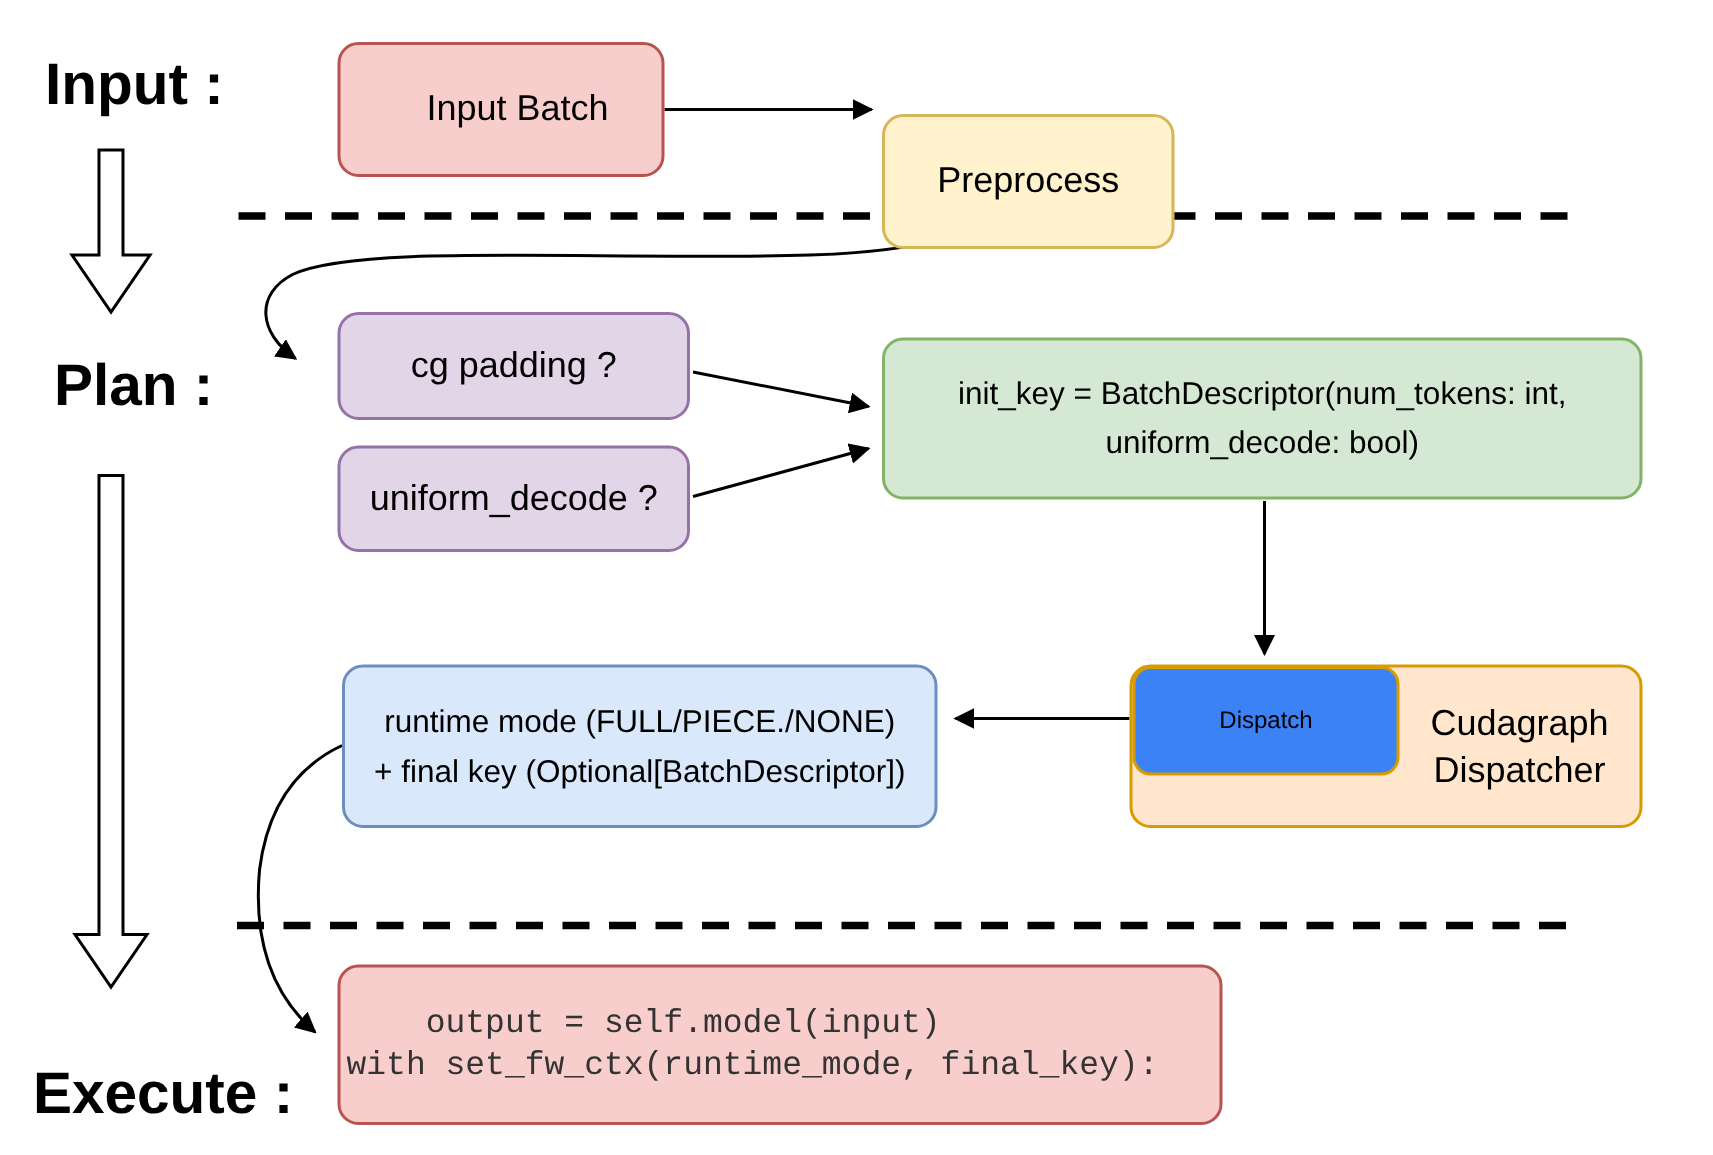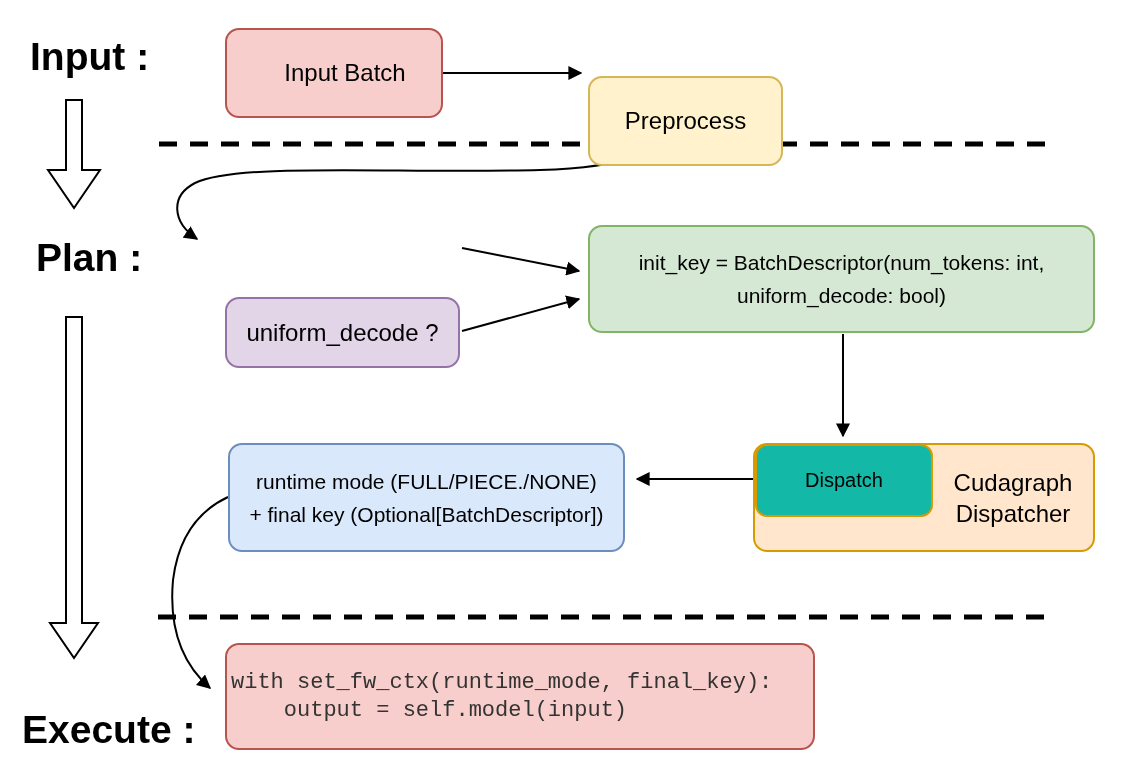--- a/index.html
+++ b/index.html
@@ -37,21 +37,21 @@
     color: #000000;
     line-height: 1.25;
   }
   .node-input-batch  { left:225px; top:28px;  width:218px; height:90px;  background:#f8cecc; border-color:#b85450; font-size:24px;padding-left:22px; }
   .node-preprocess   { left:588px; top:28px;  width:195px; height:90px;  background:#fff2cc; border-color:#d6b656; font-size:24px;margin-top:48px; }
   .node-cg-padding   { left:225px; top:208px; width:235px; height:72px;  background:#e1d5e7; border-color:#9673a6; font-size:24px; }
   .node-uniform      { left:225px; top:297px; width:235px; height:71px;  background:#e1d5e7; border-color:#9673a6; font-size:24px; }
   .node-init-key     { left:588px; top:225px; width:507px; height:108px; background:#d5e8d4; border-color:#82b366; font-size:21px; line-height:33px; }
   .node-runtime      { left:228px; top:443px; width:397px; height:109px; background:#dae8fc; border-color:#6c8ebf; font-size:21px; line-height:33px; }
   .node-cuda-outer   { left:753px; top:443px; width:342px; height:109px; background:#ffe6cc; border-color:#d79b00; }
-  .node-dispatch     { left:755px; top:444px; width:178px; height:73px;  background:#14b8a6; border-color:#d79b00; font-size:20px; border-radius:12px; }
+  .node-dispatch     { left:755px; top:444px; width:178px; height:73px;  background:#3b82f6; border-color:#d79b00; font-size:16px; border-radius:12px; }
   .cuda-label {
     position: absolute;
     left: 933px; top: 443px; width: 160px; height: 109px;
     display: flex; align-items: center; justify-content: center;
     text-align: center;
     font-size: 24px; line-height: 31px; color: #000000;
   }
   .node-code {
     left:225px; top:643px; width:590px; height:107px;
     background:#f8cecc; border-color:#b85450;
@@ -97,20 +97,23 @@
   <div class="section-label" style="left:22px; top:708px;">Execute :</div>
 
   <div class="node node-input-batch">
     <span>Input Batch</span>
   </div>
 
   <div class="node node-preprocess">
     <span>Preprocess</span>
   </div>
 
+  <div class="node node-cg-padding">
+    <span>cg padding ?</span>
+  </div>
 
   <div class="node node-init-key">
     <div>init_key = BatchDescriptor(num_tokens: int,</div>
     <div>uniform_decode: bool)</div>
   </div>
 
   <div class="node node-uniform">
     <span>uniform_decode ?</span>
   </div>
 
@@ -119,17 +122,17 @@
     <div>+ final key (Optional[BatchDescriptor])</div>
   </div>
 
   <div class="node node-cuda-outer"></div>
   <div class="node node-dispatch">
     <span>Dispatch</span>
   </div>
   <div class="cuda-label">Cudagraph Dispatcher</div>
 
   <div class="node node-code">
+    <div class="code-line">    output = self.model(input)</div>
     <div class="code-line">with set_fw_ctx(runtime_mode, final_key):</div>
-    <div class="code-line">    output = self.model(input)</div>
   </div>
 
 </div>
 
 </body></html>

